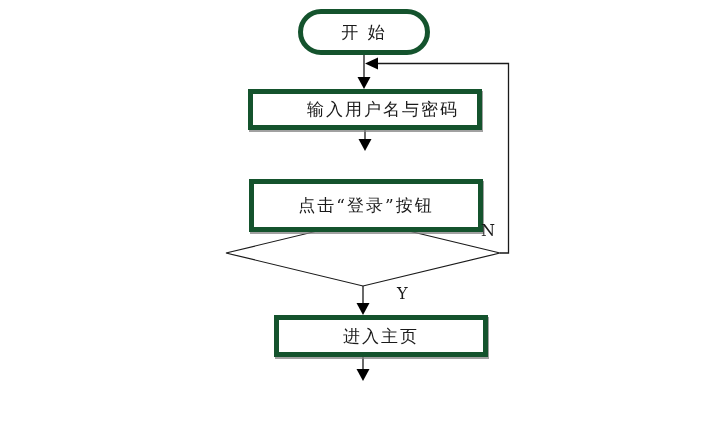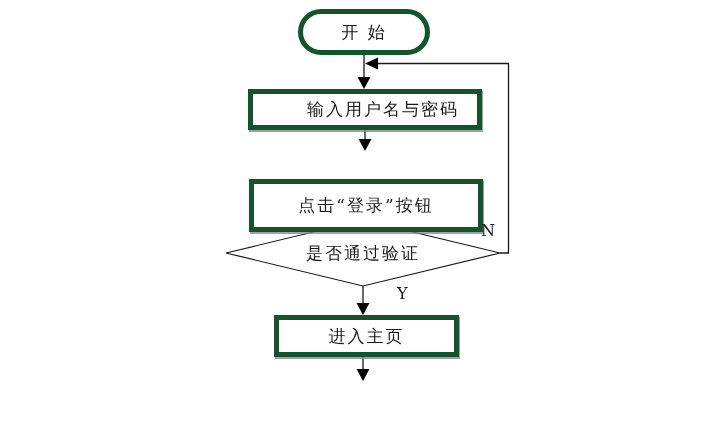--- a/index.html
+++ b/index.html
@@ -49,21 +49,21 @@
   .process {
     box-shadow: 1px 2px 0 rgba(130,130,130,0.75);
   }
   .terminator {
     border-radius: 23px;
   }
 
   #node-start { left: 298px; top: 9px;  width: 132px; height: 46px; }
   #node-input { left: 248px; top: 89px; width: 234px; height: 41px; padding-left: 36px; }
   #node-click { left: 249px; top: 151px; width: 234px; height: 53px; margin-top: 28px; }
-  #node-home  { left: 274px; top: 315px; width: 185px; height: 42px; }
+  #node-home  { left: 274px; top: 315px; width: 214px; height: 42px; }
   #node-end   { left: 295px; top: 381px; width: 128px; height: 50px; border-radius: 25px; }
 
   .decision-label {
     position: absolute;
     left: 226px; top: 220px;
     width: 274px; height: 66px;
     display: flex;
     align-items: center;
     justify-content: center;
     font-size: 17px;
@@ -106,21 +106,20 @@
     <line class="edge" x1="363" y1="357" x2="363" y2="370"></line>
     <polygon class="arrowhead" points="356.5,369 369.5,369 363,381"></polygon>
   </svg>
 
   <div class="node terminator" id="node-start">开 始</div>
 
   <div class="node process" id="node-input">输入用户名与密码</div>
 
   <div class="node process" id="node-click">点击“登录”按钮</div>
 
-  <div class="decision-label">是否通过验证</div>
 
   <div class="node process" id="node-home">进入主页</div>
 
 
   <div class="edge-label" id="label-no">N</div>
 
   <div class="edge-label" id="label-yes">Y</div>
 
 </div>
 

